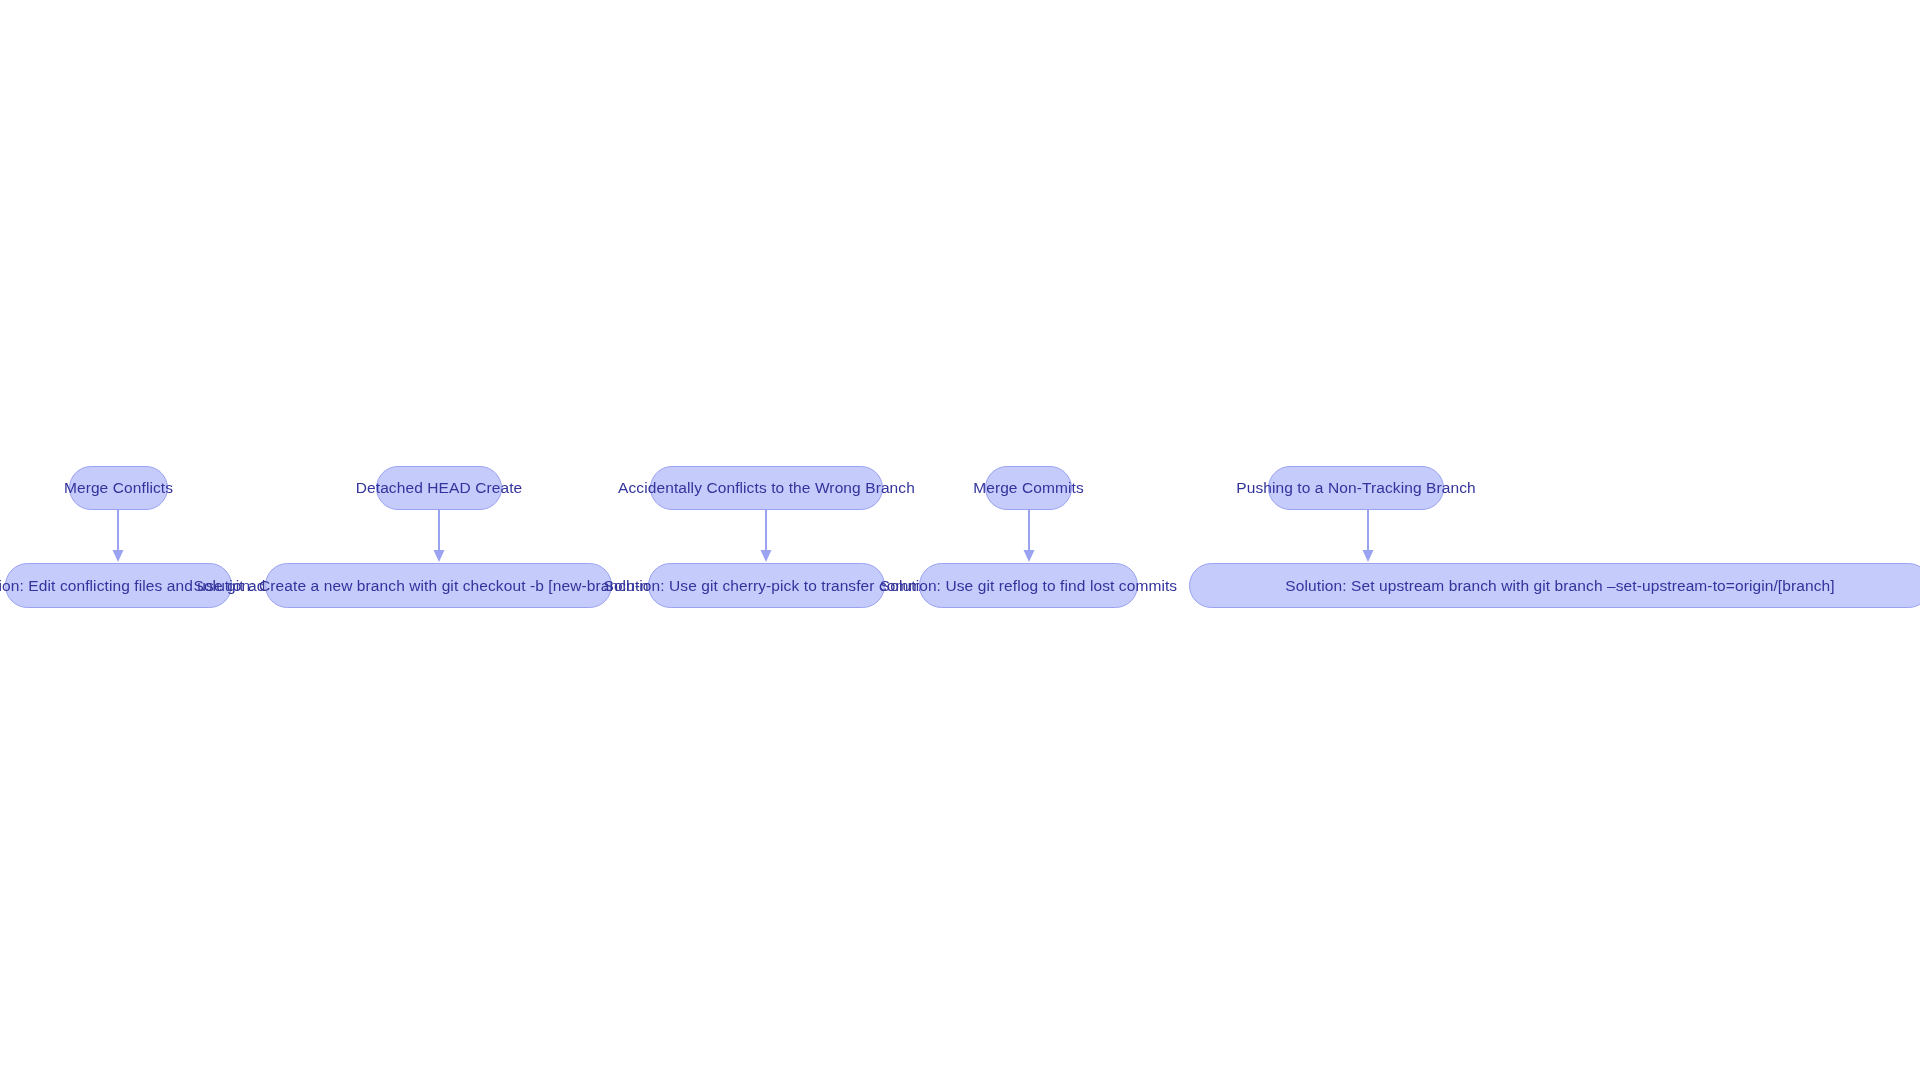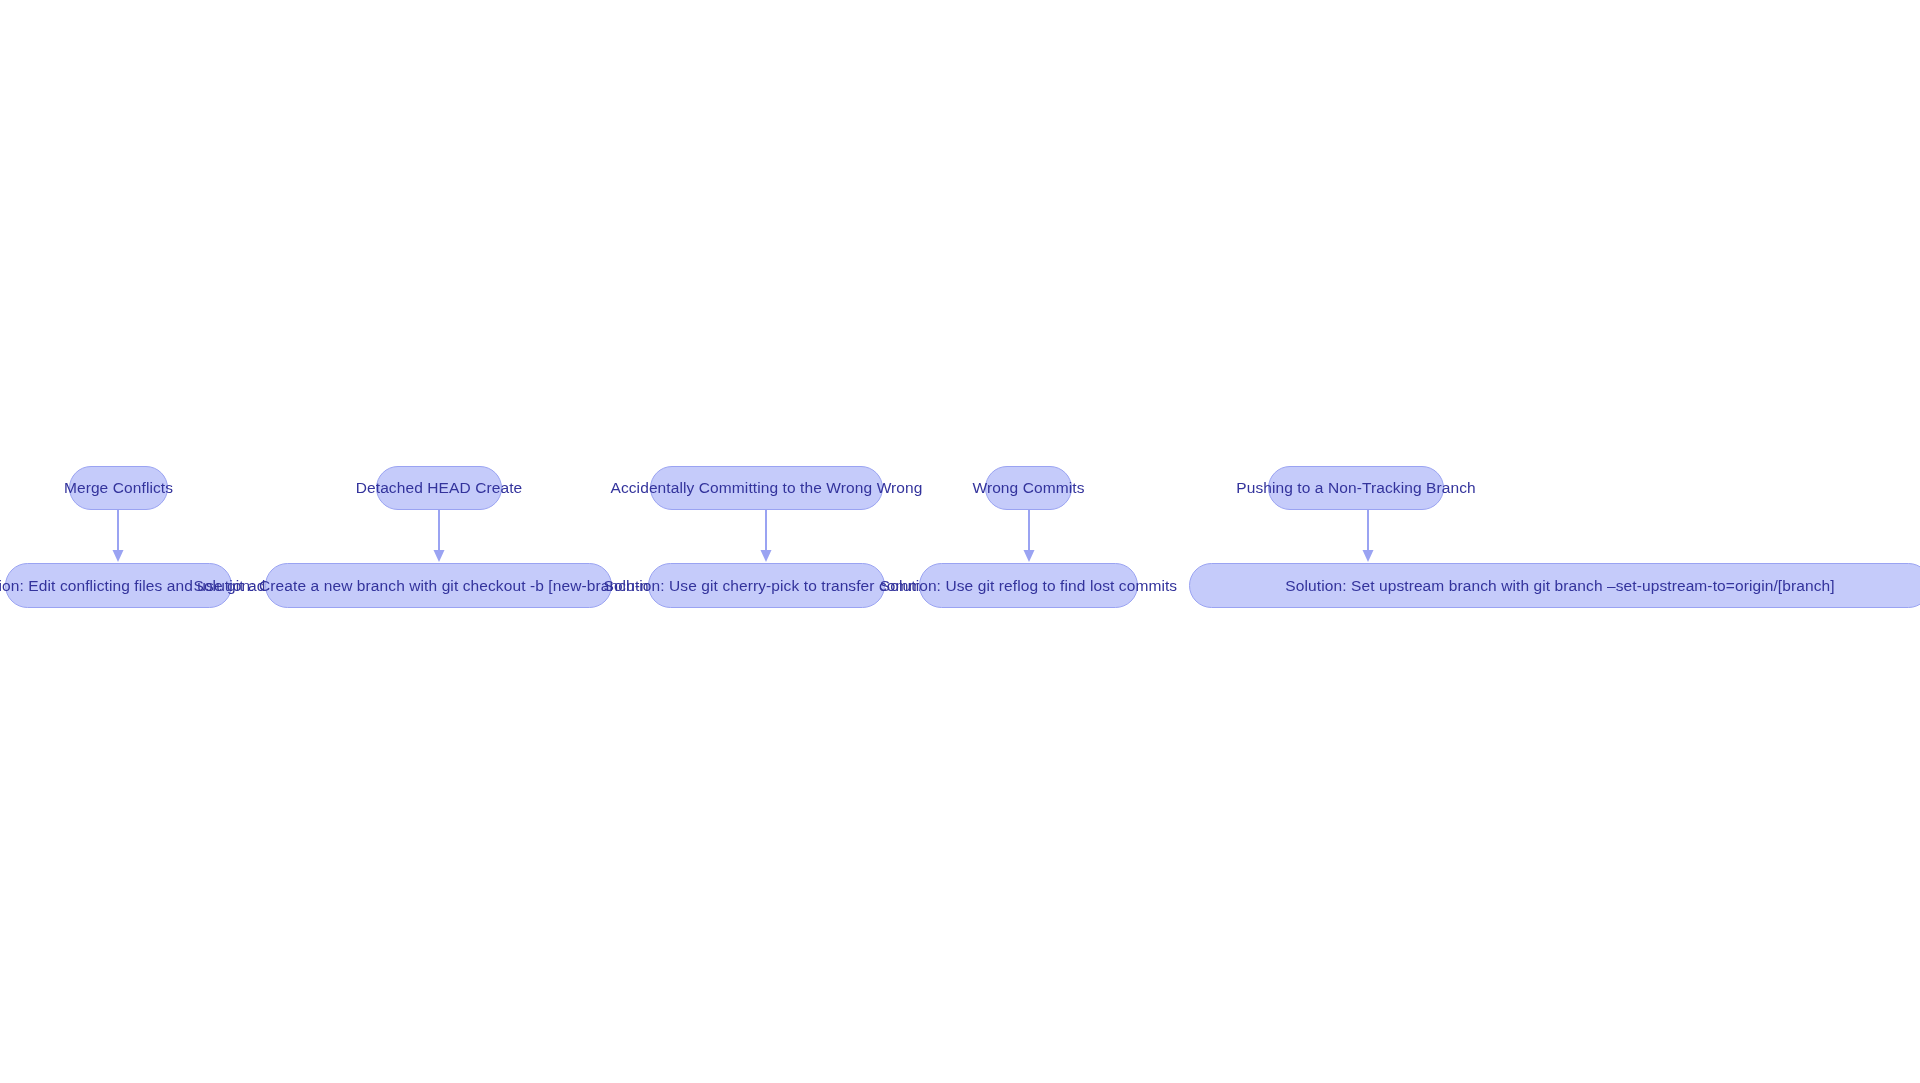--- a/index.html
+++ b/index.html
@@ -120,32 +120,32 @@
     <div class="edge">
       <svg width="30" height="53" viewBox="0 0 30 53">
         <line x1="15" y1="0" x2="15" y2="42" stroke="#9aa3f2" stroke-width="2"></line>
         <polygon points="15,52 9.5,40 20.5,40" fill="#9aa3f2"></polygon>
       </svg>
     </div>
     <div class="node node-solution">Solution: Create a new branch with git checkout -b [new-branch-name]</div>
   </div>
 
   <div class="flow-column" id="col-3">
-    <div class="node node-problem">Accidentally Committing to the Wrong Wrong</div>
+    <div class="node node-problem">Accidentally Conflicts to the Wrong Branch</div>
     <div class="edge">
       <svg width="30" height="53" viewBox="0 0 30 53">
         <line x1="15" y1="0" x2="15" y2="42" stroke="#9aa3f2" stroke-width="2"></line>
         <polygon points="15,52 9.5,40 20.5,40" fill="#9aa3f2"></polygon>
       </svg>
     </div>
     <div class="node node-solution">Solution: Use git cherry-pick to transfer commit</div>
   </div>
 
   <div class="flow-column" id="col-4">
-    <div class="node node-problem">Wrong Commits</div>
+    <div class="node node-problem">Merge Commits</div>
     <div class="edge">
       <svg width="30" height="53" viewBox="0 0 30 53">
         <line x1="15" y1="0" x2="15" y2="42" stroke="#9aa3f2" stroke-width="2"></line>
         <polygon points="15,52 9.5,40 20.5,40" fill="#9aa3f2"></polygon>
       </svg>
     </div>
     <div class="node node-solution">Solution: Use git reflog to find lost commits</div>
   </div>
 
   <div class="flow-column" id="col-5">

